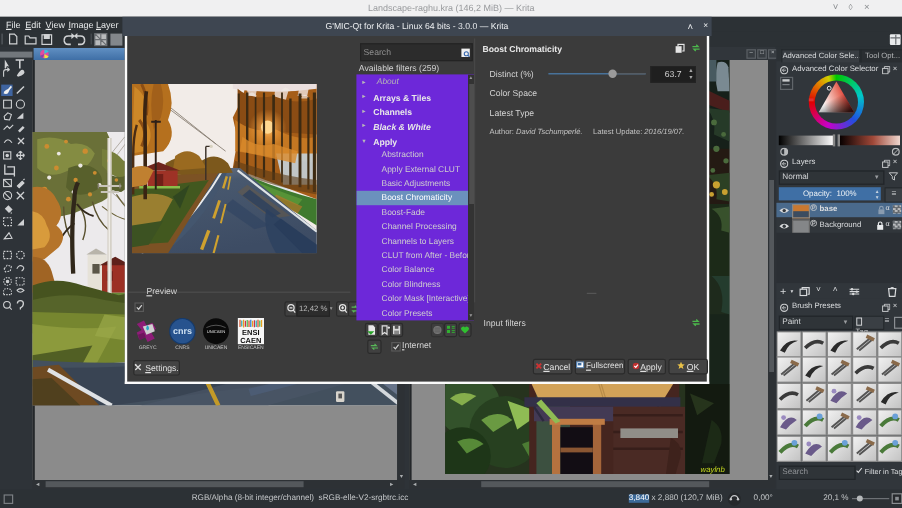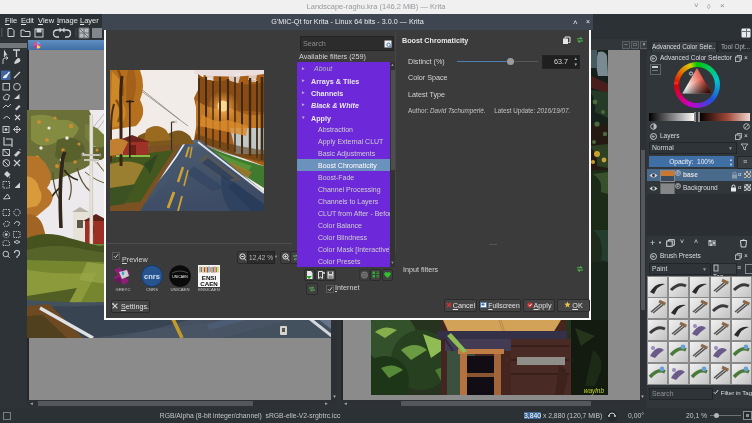--- a/index.html
+++ b/index.html
@@ -747,21 +747,21 @@
 
     <path d="M0 70 q10 -4 18 2 l-6 12 L0 86 z" fill="#c08030"></path>
   </svg>
   </div>
   <div class="abs" style="left:3px;top:213px;width:185px;height:1px;background:#4e4e4e;"></div>
   <div class="gchk" style="left:8px;top:222px;">
         <svg width="6" height="6" viewBox="0 0 6 6">
           <path d="M1 3.2 L2.5 4.7 L5.2 1.2" stroke="#cfcfcf" stroke-width="1" fill="none"></path>
         </svg>
       </div>
-  <div class="gtext" style="left:18px;top:225px;"><u>P</u>review</div>
+  <div class="gtext" style="left:18px;top:208px;"><u>P</u>review</div>
   <div class="icobtn" style="left:133px;top:221px;width:9px;height:11px;">
     <svg width="9" height="11" viewBox="0 0 9 11">
           <circle cx="4.5" cy="4.5" r="2.6" fill="none" stroke="#e6e6e6"></circle>
           <path d="M6.3 6.3 L8 8.5" stroke="#e6e6e6"></path>
           <path d="M3.3 4.5 h2.4" stroke="#e6e6e6"></path>
         </svg>
   </div>
   <div class="ginput" style="left:143px;top:221px;width:26px;height:11px;font-size:6.5px;line-height:11px;color:#b9b9b9;text-align:center;">12,42 %</div>
   <div class="abs" style="left:170px;top:221px;width:4px;height:11px;color:#9a9a9a;font-size:4px;line-height:12px;">▼</div>
   <div class="icobtn" style="left:176px;top:221px;width:9px;height:11px;">

